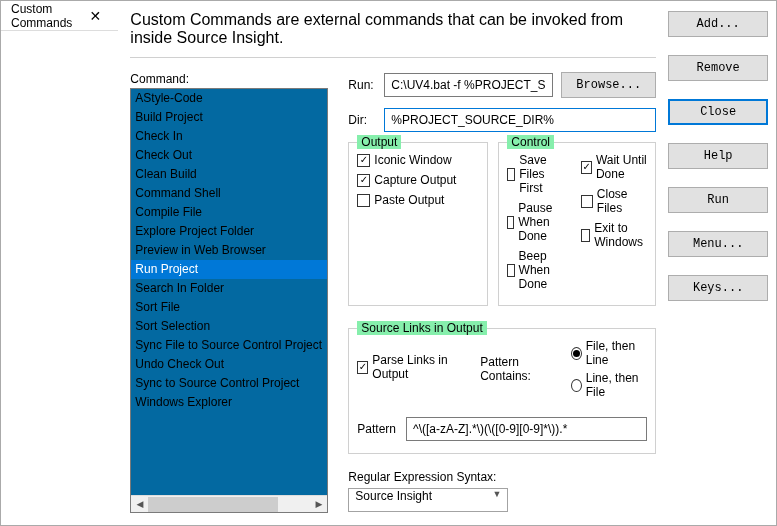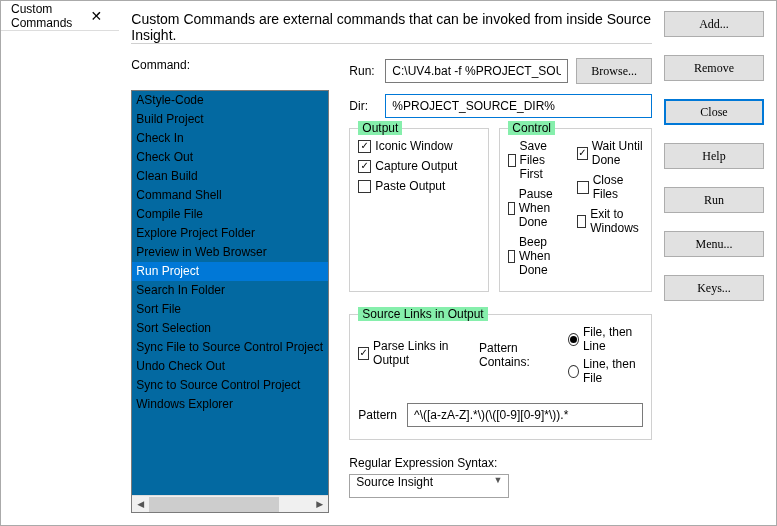--- a/index.html
+++ b/index.html
@@ -3,37 +3,37 @@
 <meta charset="utf-8">
 <style>
 * { box-sizing: border-box; margin: 0; padding: 0; }
 body { font-family: "Microsoft YaHei", "Segoe UI", Tahoma, sans-serif; font-size: 12px; background: #fff; color: #000; }
 .window { width: 777px; height: 526px; border: 1px solid #aaa; display: flex; flex-direction: row; }
 .titlebar { background: #fff; height: 30px; display: flex; align-items: center; padding: 0 0 0 10px; border-bottom: 1px solid #ddd; }
 .titlebar-text { flex: 1; font-size: 12px; }
 .close-x { width: 46px; height: 30px; display: flex; align-items: center; justify-content: center; font-size: 14px; cursor: pointer; }
 .content { flex: 1; display: flex; padding: 10px 12px 12px 12px; gap: 12px; }
 .left-col { width: 198px; display: flex; flex-direction: column; }
-.intro { font-size: 14px; }
+.intro { font-size: 16px; margin-bottom: 10px; }
 .hr { height: 1px; background: #d0d0d0; margin-bottom: 14px; }
-.lbl { font-size: 12px; margin-bottom: 18px; }
+.lbl { font-size: 12px; margin-bottom: 2px; }
 .listbox { flex: 1; border: 1px solid #7a7a7a; background: #0369a1; overflow: hidden; display: flex; flex-direction: column; }
 .list-inner { flex: 1; overflow: hidden; }
 .list-item { padding: 1px 4px; white-space: nowrap; cursor: pointer; font-size: 12px; line-height: 17px; }
 .list-item.selected { background: #0078d7; color: #fff; }
 .list-scroll { height: 17px; background: #f0f0f0; border-top: 1px solid #ddd; display: flex; align-items: center; }
 .scroll-arrow { width: 17px; height: 17px; display: flex; align-items: center; justify-content: center; font-size: 9px; color: #555; cursor: pointer; }
 .scroll-track { flex: 1; height: 17px; background: #f0f0f0; position: relative; }
 .scroll-thumb { position: absolute; left: 0; width: 130px; height: 15px; top: 1px; background: #cdcdcd; }
 .mid-col { flex: 1; display: flex; flex-direction: column; }
 .form-row { display: flex; align-items: center; margin-bottom: 10px; gap: 8px; }
 .form-lbl { width: 28px; font-size: 12px; }
 .text-input { flex: 1; height: 24px; border: 1px solid #7a7a7a; padding: 2px 6px; font-size: 12px; font-family: inherit; }
 .text-input.hl { border: 1px solid #0078d7; }
-.btn { background: #e1e1e1; border: 1px solid #adadad; height: 26px; padding: 0 14px; font-size: 12px; cursor: pointer; font-family: Liberation Serif, serif; }
+.btn { background: #e1e1e1; border: 1px solid #adadad; height: 26px; padding: 0 14px; font-size: 12px; cursor: pointer; font-family: Liberation Mono, monospace; }
 .btn.primary { border: 2px solid #0078d7; background: #e1e1e1; }
 .fieldset { border: 1px solid #d0d0d0; padding: 10px 8px 8px 8px; margin-bottom: 10px; position: relative; }
 .legend { position: absolute; top: -8px; left: 8px; background: #86efac; padding: 0 4px; font-size: 12px; }
 .chk-row { display: flex; align-items: center; gap: 4px; margin-bottom: 6px; font-size: 12px; }
 .chk { width: 13px; height: 13px; border: 1px solid #333; display: inline-flex; align-items: center; justify-content: center; font-size: 10px; cursor: pointer; }
 .chk.checked::after { content: "✓"; color: #000; line-height: 1; }
 .radio { width: 13px; height: 13px; border: 1px solid #333; border-radius: 50%; display: inline-flex; align-items: center; justify-content: center; cursor: pointer; }
 .radio.checked::after { content: ""; width: 7px; height: 7px; border-radius: 50%; background: #000; }
 .output-control-wrap { display: flex; gap: 10px; margin-bottom: 12px; }
 .output-box { width: 140px; }

